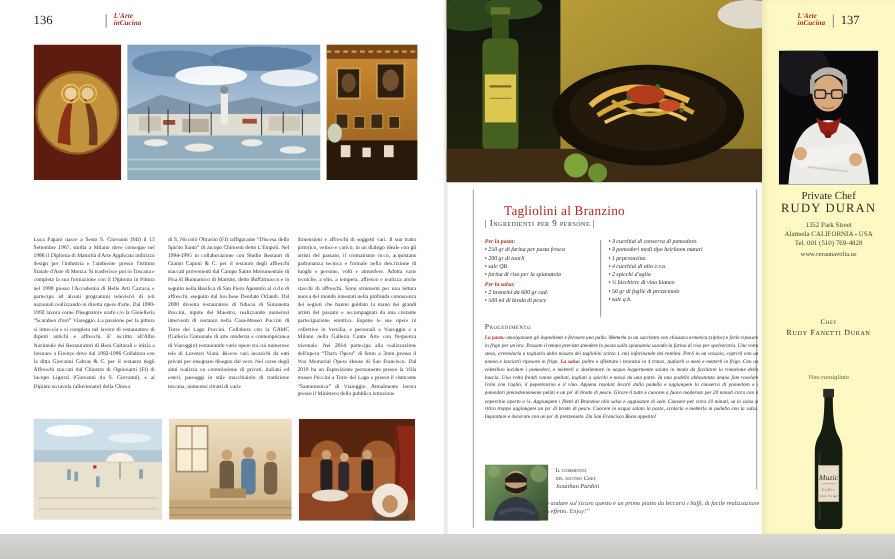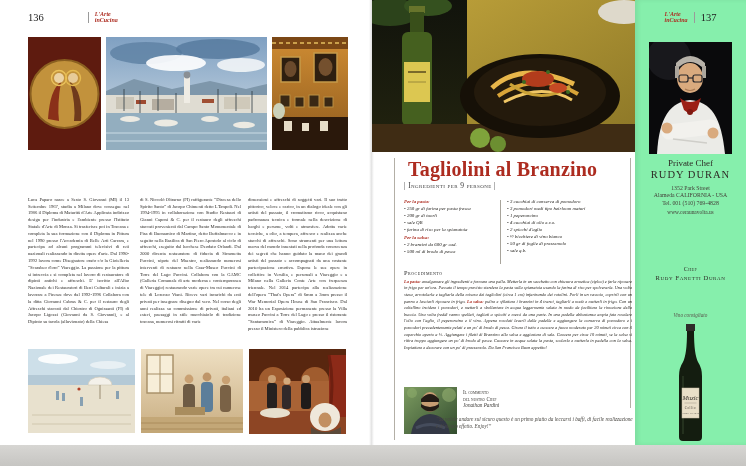--- a/index.html
+++ b/index.html
@@ -18,41 +18,41 @@
   .article-title{left:28px;top:147px;font-size:27px;font-weight:normal;color:#ad2c20;letter-spacing:.5px;margin:0;}
   .col{top:196px;overflow:hidden;}
   .col .half{font-size:9.2px;line-height:13.6px;text-align:justify;color:#2d2b28;}
   .col1{left:28px;width:101px;height:150px;}
   .col2{left:140px;width:101px;height:150px;}
   .col3{left:248px;width:99px;height:172px;}
   .img-frame{overflow:hidden;background:#ddd;}
   .img-frame svg{display:block;width:100%;height:100%;}
   
   .rule{background:#b3afa6;width:1px;}
-  .recipe-title{left:404px;top:154px;font-size:20px;font-weight:bold;color:#ad2c20;margin:4px;letter-spacing:.2px;}
+  .recipe-title{left:404px;top:154px;font-size:11px;font-weight:normal;color:#ad2c20;margin:16px;letter-spacing:.2px;}
   .servings{left:404px;top:181px;font-size:7.5px;font-variant:small-caps;letter-spacing:.4px;color:#3a3a3a;}
   .ing-col{top:196px;overflow:hidden;}
   .ing-col .half{font-size:9.8px;line-height:13.8px;}
   .ing-left{left:404px;width:94px;height:72px;}
   .ing-right{left:507px;width:123px;height:72px;}
   .ing-head{color:#ad2c20;font-weight:bold;font-style:italic;margin:2px 0 0 0;}
   .ing-item{font-style:italic;color:#25231f;}
   .ing-item::before{content:"• ";}
   .proc-head{left:404px;top:269px;font-size:6.4px;font-variant:small-caps;letter-spacing:.5px;color:#2a2a2a;}
   .proc-wrap{left:404px;top:278px;width:228px;height:112px;overflow:hidden;}
   .proc-wrap .half{font-size:8.7px;line-height:13.2px;font-style:italic;text-align:justify;color:#26241f;}
   .proc-label{color:#ad2c20;font-weight:bold;}
   .cm-photo{left:404px;top:387px;width:53px;height:47px;}
   .cm-label{left:463px;top:389px;width:120px;height:30px;overflow:hidden;}
   .cm-label .half{font-size:10.4px;line-height:13px;font-variant:small-caps;color:#3b3935;}
   .cm-author{font-style:italic;font-variant:normal;}
   .cm-quote{left:436px;top:416px;width:198px;height:22px;overflow:hidden;}
   .cm-quote .half{font-size:10.4px;line-height:14px;font-style:italic;color:#4a4843;}
   
-  .sidebar{left:635px;top:0;width:111px;height:445px;background:#86efac;
+  .sidebar{left:635px;top:0;width:111px;height:445px;background:#fef9c3;
            box-shadow:inset 3px 0 4px rgba(0,0,0,.07);}
   .sb-photo{left:14px;top:42px;width:83px;height:112px;}
   .sb-contact{left:0;top:158px;width:111px;text-align:center;}
   .sb-pc{font-size:9px;color:#2e2b26;}
   .sb-name{font-size:10.5px;letter-spacing:1px;color:#2e2b26;margin-top:1px;}
   .sb-addr-wrap{left:0;top:184px;width:111px;height:36px;overflow:hidden;}
   .sb-addr-wrap .half{font-size:11.6px;line-height:15px;text-align:center;color:#45413a;}
   .sb-web{margin-top:3px;font-size:10.8px;}
   .sb-chef{left:0;top:266px;width:111px;text-align:center;font-variant:small-caps;color:#2e2b26;}
   .sb-chef-label{font-size:6px;letter-spacing:.5px;}

